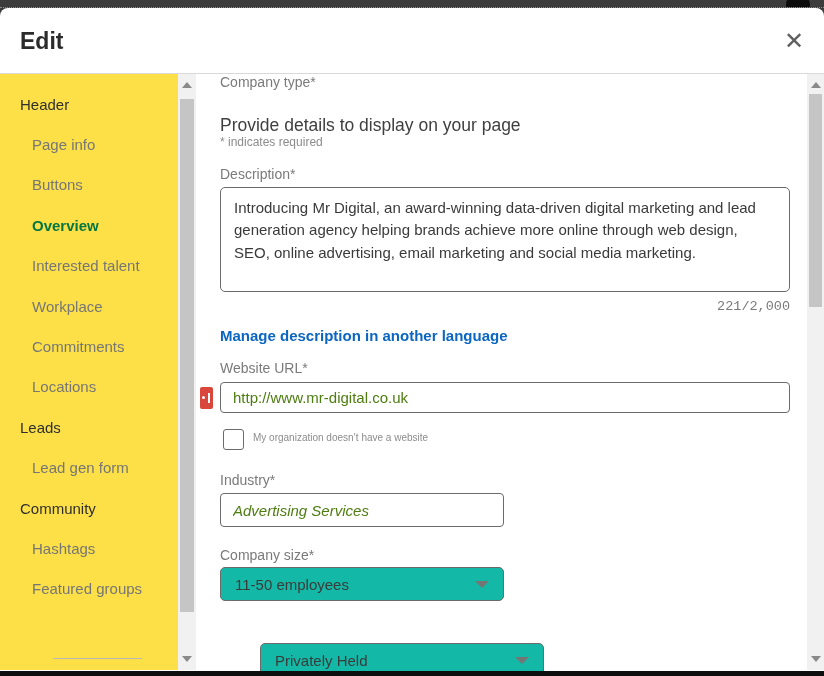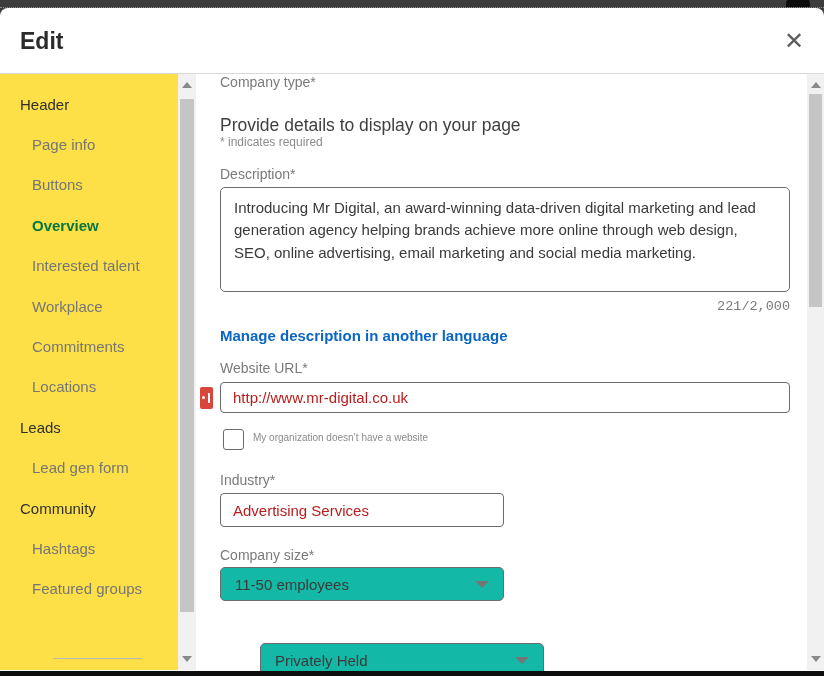--- a/index.html
+++ b/index.html
@@ -40,29 +40,29 @@
   
   .content { position:absolute; left:196px; top:0; width:611px; height:596px; background:#fff; }
   .form-heading { position:absolute; left:24px; top:21px; font-size:17.5px; font-weight:400; color:#3f3f3f;margin-top:20px; }
   .required-note { position:absolute; left:24px; top:61px; font-size:12px; color:#8c8c8c; }
   .lbl { position:absolute; left:24px; font-size:14px; color:#7a7a7a; }
   .lbl-desc { top:92px; }
   .desc-area { position:absolute; left:24px; top:113px; width:570px; height:105px; border:1px solid #6b6b6b; border-radius:5px; padding:9px 13px; font-family:"Liberation Sans", sans-serif; font-size:15px; line-height:22.4px; color:#3a3a3a; resize:none; overflow:hidden; }
   .counter { position:absolute; left:24px; top:225px; width:570px; text-align:right; font-size:13.5px; color:#7a7a7a;font-family:Liberation Mono, monospace; }
   .manage-link { position:absolute; left:24px; top:253px; font-size:15px; font-weight:700; color:#0a66c2; text-decoration:none; cursor:pointer; }
   .lbl-web { top:286px; }
-  .txt { position:absolute; border:1px solid #6b6b6b; border-radius:4px; font-family:"Liberation Sans", sans-serif; font-size:15px; color:#b91c1c; padding:0 12px; background:#fff; }
+  .txt { position:absolute; border:1px solid #6b6b6b; border-radius:4px; font-family:"Liberation Sans", sans-serif; font-size:15px; color:#4d7c0f; padding:0 12px; background:#fff; }
   .url-input { left:24px; top:308px; width:570px; height:31px; }
   .ext-badge { position:absolute; left:4px; top:313px; width:13px; height:22px; background:#d9463c; border-radius:2px; }
   .ext-badge .dot { position:absolute; left:2px; top:9px; width:3px; height:3px; border-radius:50%; background:#fff; }
   .ext-badge .bar { position:absolute; right:3px; top:6px; width:2px; height:10px; background:#fff; }
   .checkbox { position:absolute; left:27px; top:355px; width:21px; height:21px; border:1px solid #6b6b6b; border-radius:3px; background:#fff; cursor:pointer; }
   .checkbox-label { position:absolute; left:57px; top:358px; font-size:10px; color:#8c8c8c; }
   .lbl-ind { top:398px; }
-  .industry-input { left:24px; top:419px; width:284px; height:34px; }
+  .industry-input { left:24px; top:419px; width:284px; height:34px;font-style:italic; }
   .lbl-size { top:473px; }
   .select { position:absolute; left:24px; width:284px; height:34px; border:1px solid #6b6b6b; border-radius:5px; background:#14b8a6; display:flex; align-items:center; padding:0 14px; font-size:15px; color:#3a3a3a; cursor:pointer; }
   .size-select { top:493px; }
   .type-select { top:569px;margin-left:40px; }
   .caret { position:absolute; right:14px; top:50%; margin-top:-3px; width:0; height:0; border-left:7px solid transparent; border-right:7px solid transparent; border-top:7px solid #757575; }
 </style>
 </head>
 <body>
 
 <div class="backdrop-top">

